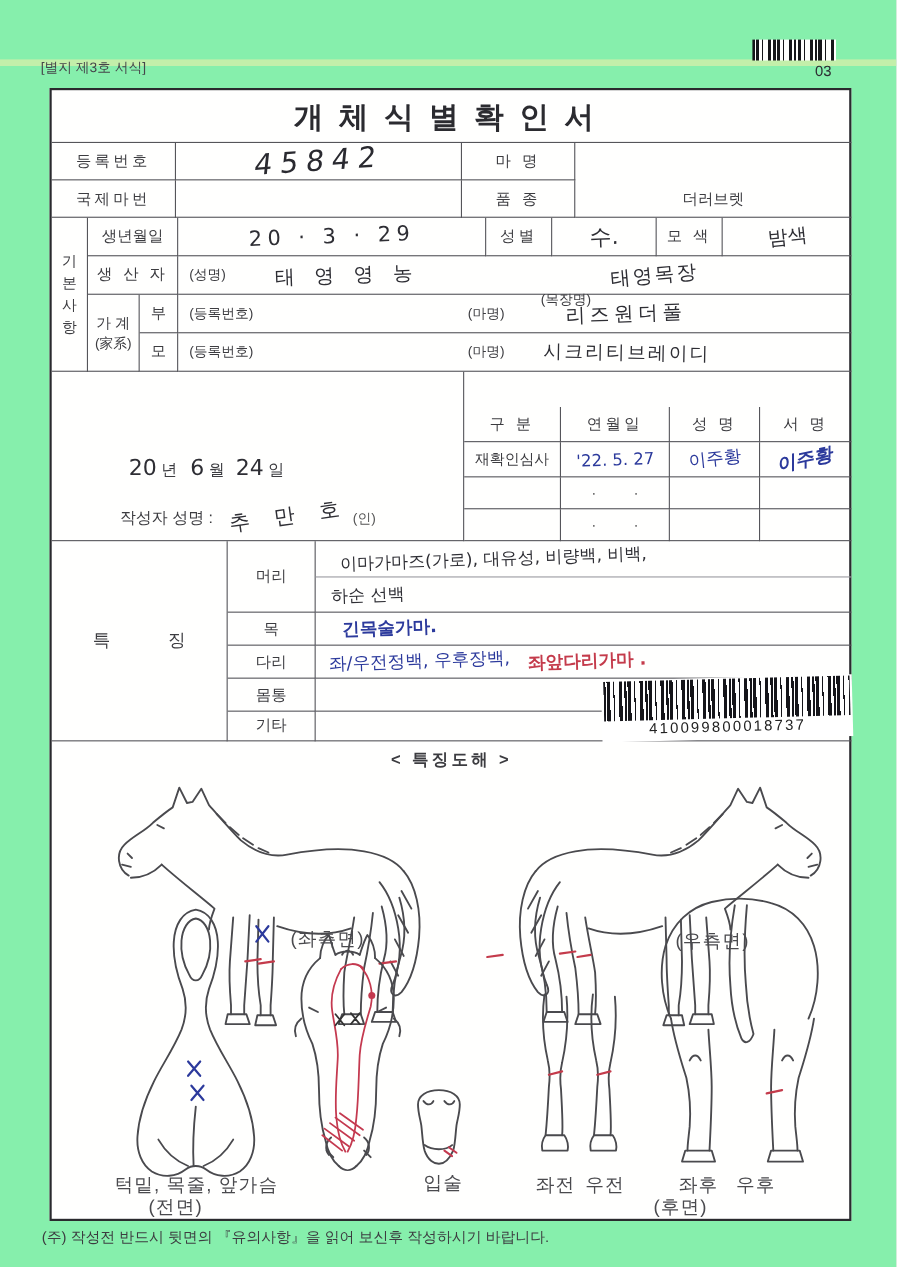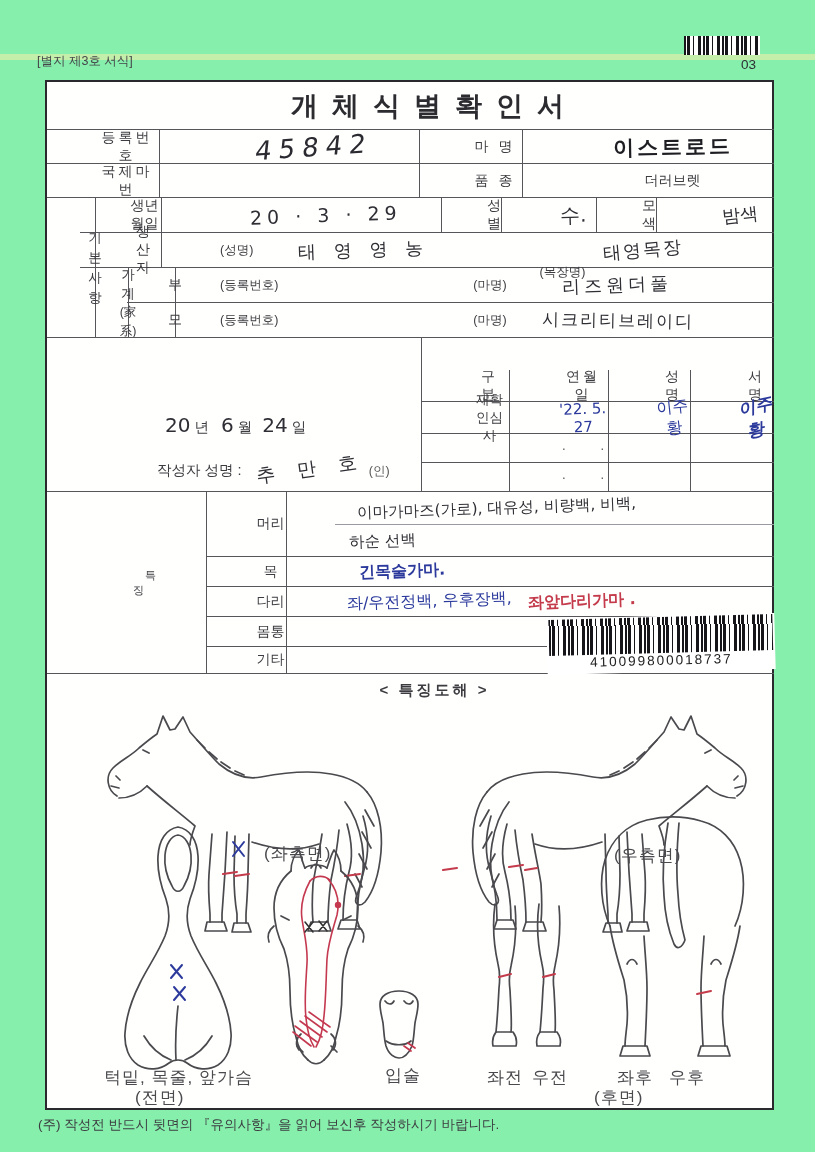--- a/index.html
+++ b/index.html
@@ -1,19 +1,19 @@
 <!DOCTYPE html>
 <html><head>
 <meta charset="utf-8">
 <style>
   html,body{margin:0;padding:0;background:#e8e8e4;}
   .page{position:relative;width:815px;height:1152px;background:#86efac;margin:0 auto;
         font-family:"Liberation Sans",sans-serif;color:#3a3a3a;overflow:hidden;}
   .abs{position:absolute;box-sizing:border-box;}
-  .cell{position:absolute;box-sizing:border-box;display:flex;align-items:center;font-size:14px;color:#3c3c40;padding-left:48px;}
+  .cell{position:absolute;box-sizing:border-box;display:flex;align-items:center;font-size:14px;color:#3c3c40;}
   .ctr{justify-content:center;text-align:center;}
   .br{border-right:1px solid #55555a;}
   .bb{border-bottom:1px solid #55555a;}
   .lbl{letter-spacing:3px;}
   .small{font-size:12.5px;}
   .hw{font-family:"DejaVu Sans",sans-serif;color:#2e2e34;transform:rotate(-2deg);}
   .hw-big{font-size:26px;letter-spacing:7px;transform:rotate(-4deg) skewX(-10deg);color:#2a2a30;}
   .hw-name{font-weight:700;font-size:21px;letter-spacing:3px;transform:rotate(-1deg);color:#1d1d22;}
   .hw-blue{color:#2c3a9c;}
   .hw-red{color:#c43b4b;}
@@ -36,23 +36,20 @@
 
   <div class="abs" style="left:45px;top:80px;width:729px;height:1030px;border:2px solid #2a2a2e;background:#fffffe;">
 
     <div class="cell ctr bb" style="left:0;top:0;width:727px;height:48px;font-size:27px;font-weight:bold;letter-spacing:14px;color:#2b2b30;">개체식별확인서</div>
 
     <div class="cell ctr br bb lbl" style="left:0;top:48px;width:113px;height:34px;">등록번호</div>
     <div class="cell ctr br bb" style="left:113px;top:48px;width:260px;height:34px;">
         <span class="hw hw-big">45842</span>
       </div>
     <div class="cell ctr br bb lbl" style="left:373px;top:48px;width:103px;height:34px;">마  명</div>
-    <div class="cell ctr bb" style="left:476px;top:48px;width:251px;height:34px;">
-        <span class="hw hw-name">이스트로드</span>
-      </div>
 
     <div class="cell ctr br bb lbl" style="left:0;top:82px;width:113px;height:34px;">국제마번</div>
     <div class="cell br bb" style="left:113px;top:82px;width:260px;height:34px;"></div>
     <div class="cell ctr br bb lbl" style="left:373px;top:82px;width:103px;height:34px;">품  종</div>
     <div class="cell ctr bb" style="left:476px;top:82px;width:251px;height:34px;">더러브렛</div>
 
     <div class="cell ctr br bb" style="left:0;top:116px;width:33px;height:140px;">
       <div style="line-height:20px;font-size:13.5px;text-align:center;">
         <div>기</div>
         <div>본</div>
@@ -138,21 +135,21 @@
     <div class="cell ctr br bb" style="left:375px;top:352px;width:88px;height:29px;"></div>
     <div class="cell ctr br bb dots" style="left:463px;top:352px;width:99px;height:29px;">·   ·</div>
     <div class="cell ctr br bb" style="left:562px;top:352px;width:82px;height:29px;"></div>
     <div class="cell ctr bb" style="left:644px;top:352px;width:83px;height:29px;"></div>
 
     <div class="cell ctr br bb" style="left:375px;top:381px;width:88px;height:29px;"></div>
     <div class="cell ctr br bb dots" style="left:463px;top:381px;width:99px;height:29px;">·   ·</div>
     <div class="cell ctr br bb" style="left:562px;top:381px;width:82px;height:29px;"></div>
     <div class="cell ctr bb" style="left:644px;top:381px;width:83px;height:29px;"></div>
 
-    <div class="cell ctr br bb" style="left:0;top:410px;width:160px;height:182px;font-size:11px;letter-spacing:24px;text-indent:24px;">특      징</div>
+    <div class="cell ctr br bb" style="left:0;top:410px;width:160px;height:182px;font-size:16px;letter-spacing:24px;text-indent:24px;">특      징</div>
 
     <div class="cell ctr br bb" style="left:160px;top:410px;width:80px;height:65px;">머리</div>
     <div class="cell bb" style="left:240px;top:410px;width:487px;height:65px;align-items:stretch;">
       <div style="width:100%;">
         <div style="height:32px;border-bottom:1px solid #9a9aa0;display:flex;align-items:center;">
             <span class="hw" style="margin-left:22px;font-size:15.5px;">이마가마즈(가로),  대유성,  비량백,  비백,</span>
           </div>
         <div style="height:32px;display:flex;align-items:center;">
             <span class="hw" style="margin-left:14px;font-size:15.5px;">하순 선백</span>
           </div>

